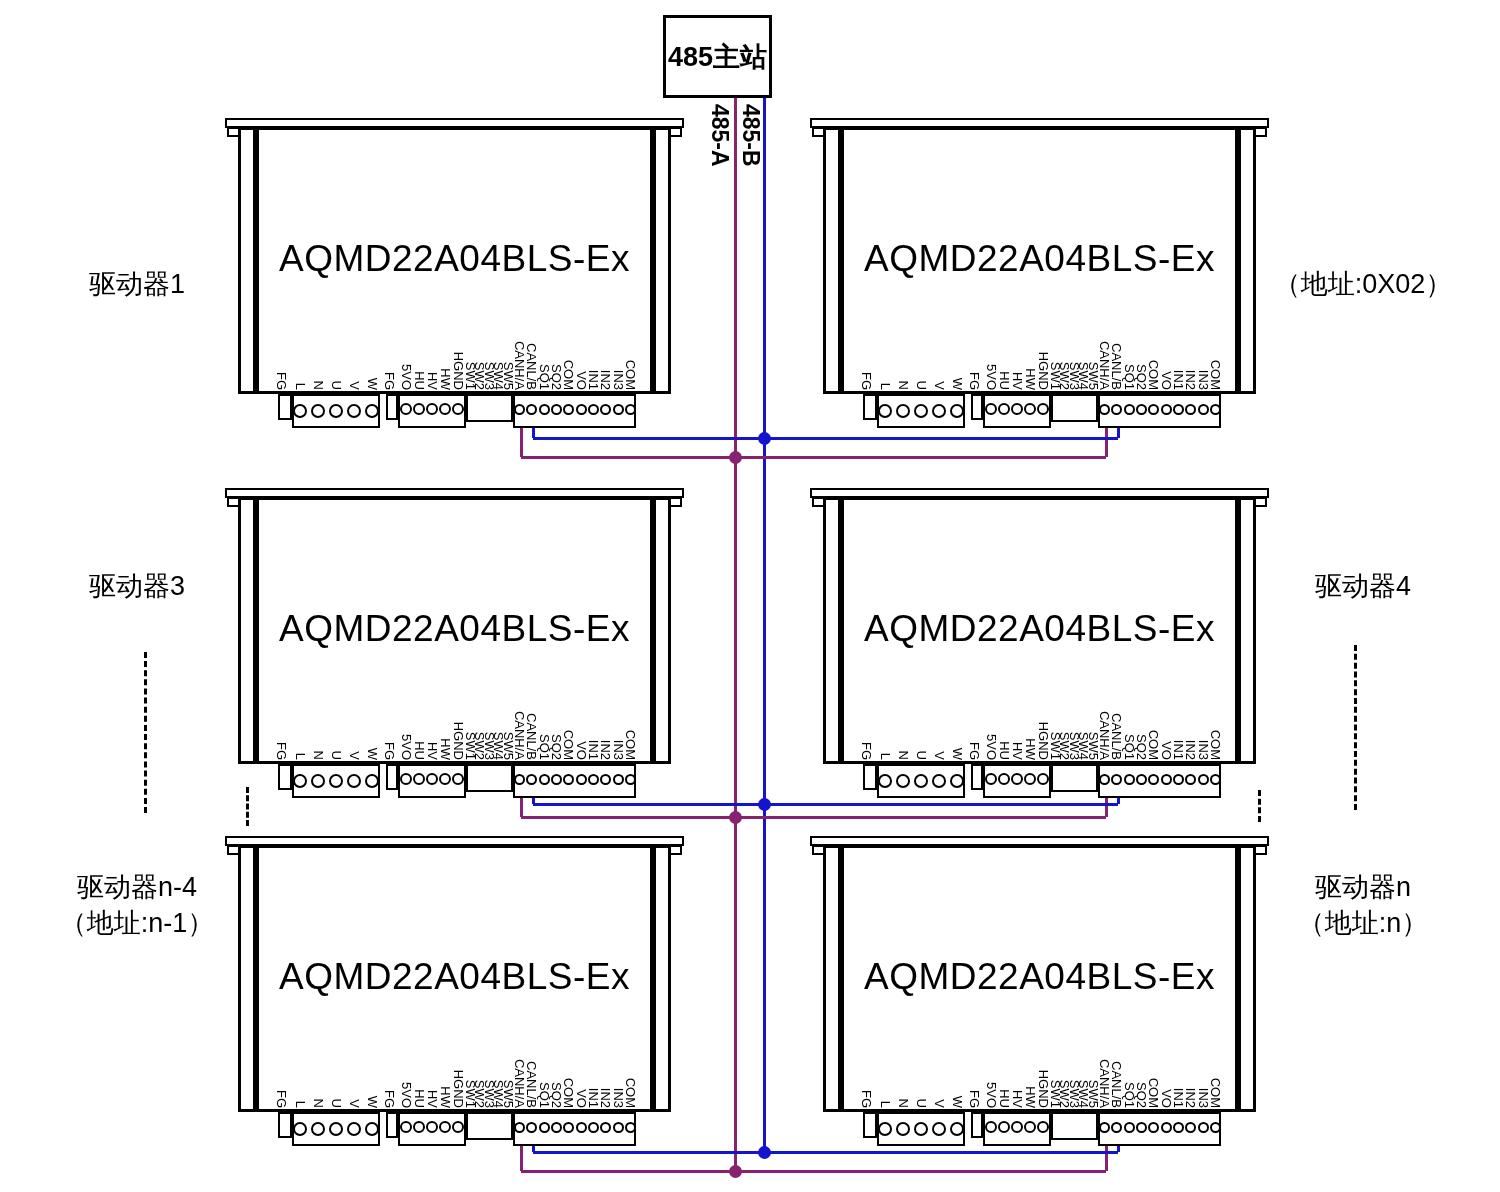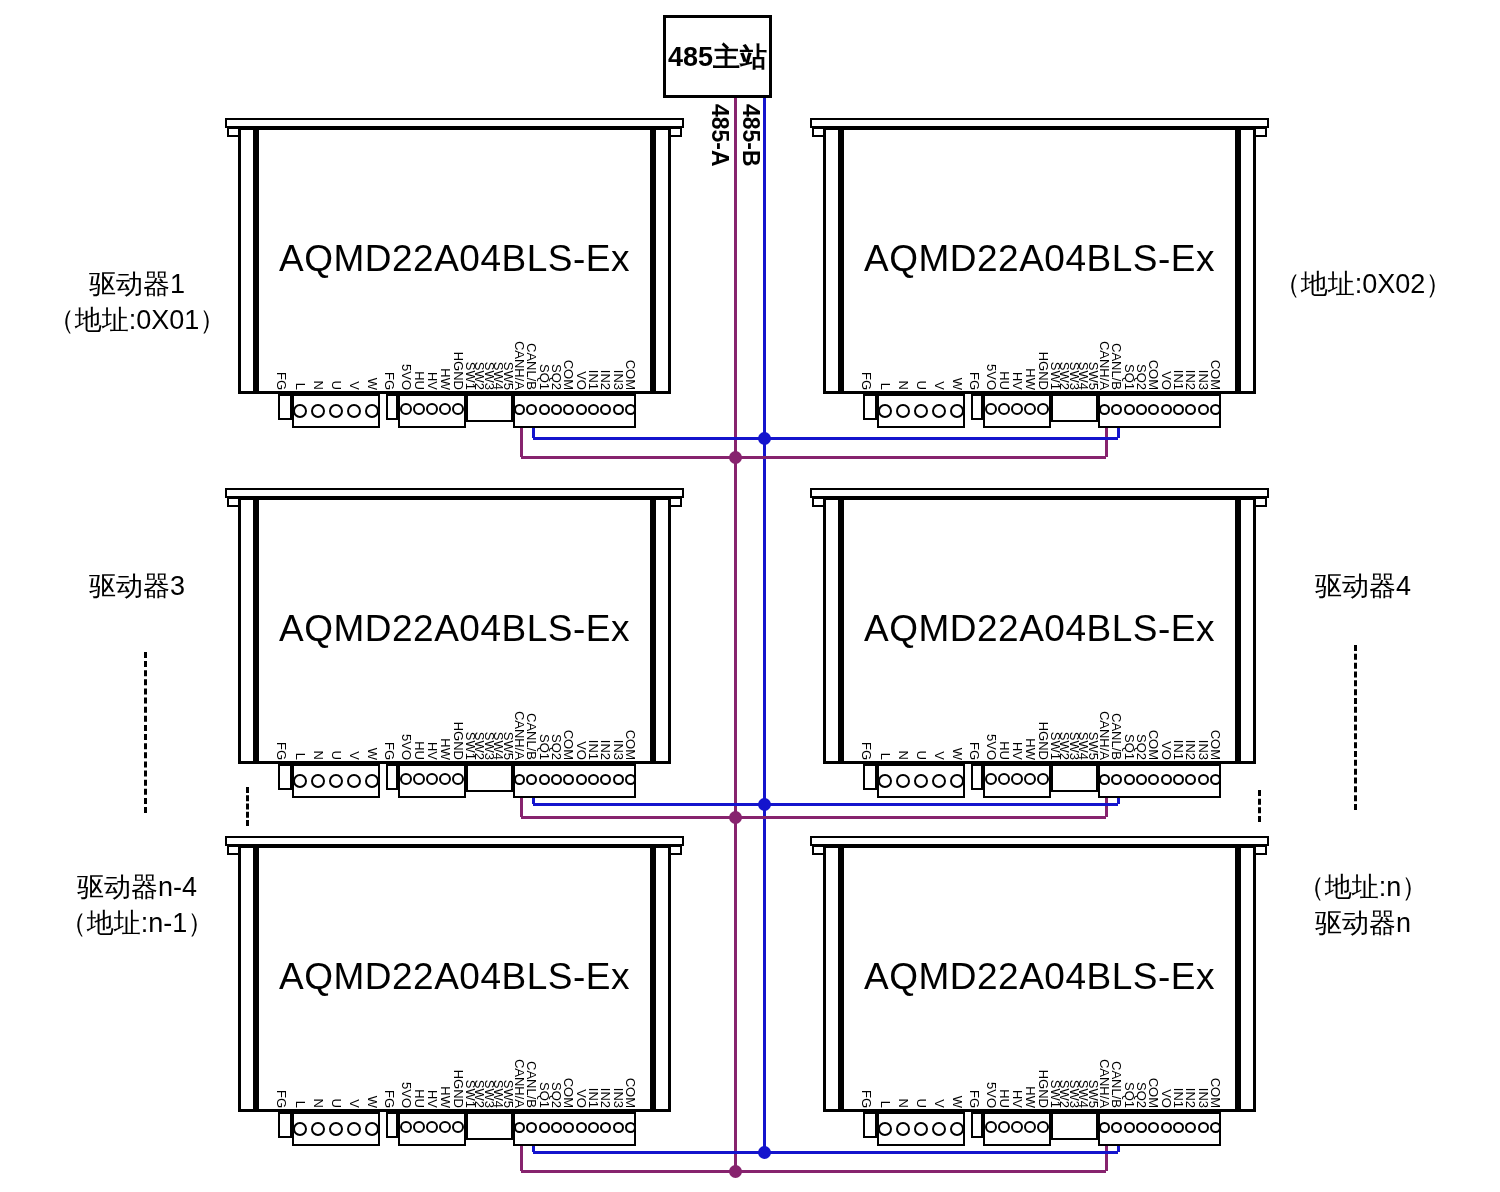--- a/index.html
+++ b/index.html
@@ -485,38 +485,37 @@
           <span class="tlabel" style="left: 375.1px; top: 272px;">IN1</span>
           <span class="tlabel" style="left: 387.45px; top: 272px;">IN2</span>
           <span class="tlabel" style="left: 399.8px; top: 272px;">IN3</span>
           <span class="tlabel" style="left: 412.15px; top: 272px;">COM</span>
         </div>
   </div>
     </div>
   <div id="layer-captions">
       <div class="caption" style="left: 7px; top: 266px;">
         <div>驱动器1</div>
-        <div>（地址:0X01）</div>
       </div>
       <div class="caption" style="left: 1233px; top: 266px;">
         <div>（地址:0X02）</div>
       </div>
       <div class="caption" style="left: 7px; top: 568px;">
         <div>驱动器3</div>
       </div>
       <div class="caption" style="left: 1233px; top: 568px;">
         <div>驱动器4</div>
       </div>
       <div class="caption" style="left: 7px; top: 869px;">
         <div>驱动器n-4</div>
         <div>（地址:n-1）</div>
       </div>
       <div class="caption" style="left: 1233px; top: 869px;">
+        <div>驱动器n</div>
         <div>（地址:n）</div>
-        <div>驱动器n</div>
       </div>
     </div>
   <div id="layer-dashes">
       <div class="dash" style="left: 143.5px; top: 652px; height: 161px;"></div>
       <div class="dash" style="left: 1353.5px; top: 645px; height: 165px;"></div>
       <div class="dash" style="left: 245.5px; top: 787px; height: 39px;"></div>
       <div class="dash" style="left: 1257.5px; top: 790px; height: 32px;"></div>
     </div>
 </div>
 

